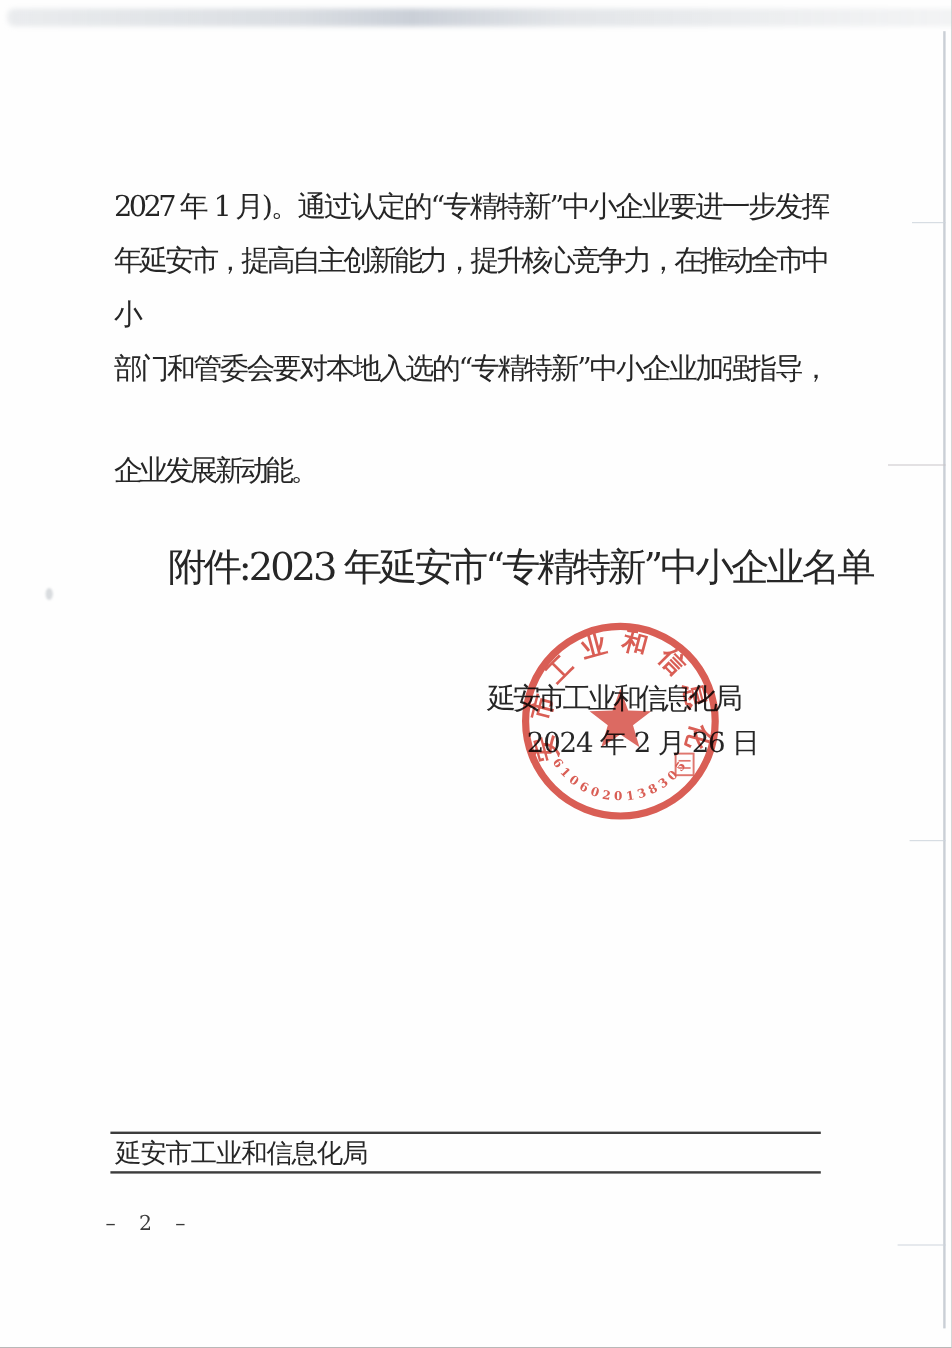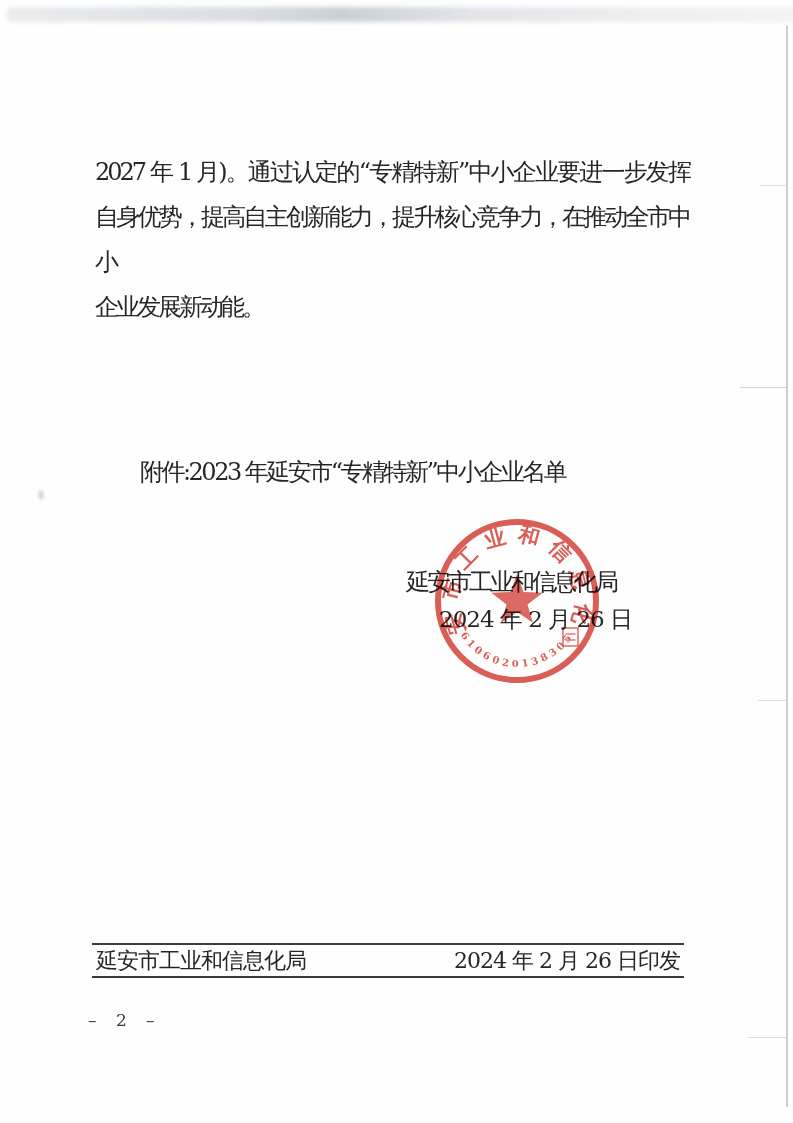--- a/index.html
+++ b/index.html
@@ -32,24 +32,24 @@
   }
   .tick{position:absolute;height:1px;background:rgba(205,212,220,.8);}
   .smudge{position:absolute;left:38px;top:490px;width:6px;height:10px;
     background:rgba(180,186,192,.5);border-radius:50%;filter:blur(1px);}
   
   .body-text{
     position:absolute;left:95px;top:150px;width:594px;
     font-size:24px;line-height:45px;letter-spacing:-3px;
   }
   .bodyline{text-align:justify;text-align-last:justify;}
-  .bodyline.last{text-align-last:left;}
+  .bodyline.last{text-align-last:left;margin-top:40px;}
   .attachment{
     position:absolute;left:140px;top:450px;width:600px;
-    font-size:24px;line-height:45px;letter-spacing:-2.5px;
+    font-size:32px;line-height:45px;letter-spacing:-2.5px;
   }
   
   .sig-org{
     position:absolute;left:406px;top:566px;
     font-size:24px;letter-spacing:-3px;white-space:nowrap;
   }
   .sig-date{
     position:absolute;left:439px;top:604px;
     font-size:23px;letter-spacing:-1px;white-space:nowrap;
   }
@@ -82,21 +82,22 @@
   <div class="scan-band"></div>
   <div class="scan-vline"></div>
   <div class="tick" style="left:760px;top:185px;width:28px;"></div>
   <div class="tick" style="left:740px;top:387px;width:48px;background:rgba(200,195,200,.8);"></div>
   <div class="tick" style="left:758px;top:700px;width:30px;"></div>
   <div class="tick" style="left:748px;top:1037px;width:40px;"></div>
   <div class="smudge"></div>
 
   <div class="body-text">
     <div class="bodyline">2027 年 1 月)。通过认定的“专精特新”中小企业要进一步发挥</div>
-    <div class="bodyline">自身优势，提高自主创新能力，提升核心竞争力，在推动全市中小</div>
+    <div class="bodyline">年延安市，提高自主创新能力，提升核心竞争力，在推动全市中小</div>
+    <div class="bodyline">部门和管委会要对本地入选的“专精特新”中小企业加强指导，</div>
     <div class="bodyline last">企业发展新动能。</div>
   </div>
 
   <div class="attachment">附件:2023 年延安市“专精特新”中小企业名单</div>
 
   <div class="sig-org">延安市工业和信息化局</div>
   <div class="sig-date">2024 年 2 月 26 日</div>
 
   <svg class="seal" viewBox="0 0 200 200">
     <defs>
@@ -113,18 +114,17 @@
     </text>
     <g opacity="0.85">
       <rect x="146" y="127" width="15" height="18" fill="none" stroke-width="1.6" stroke="#d5473d"></rect>
       <line x1="148.5" y1="133" x2="158.5" y2="133" stroke-width="1.4" stroke="#d5473d"></line>
       <line x1="148.5" y1="139" x2="158.5" y2="139" stroke-width="1.4" stroke="#d5473d"></line>
     </g>
   </svg>
 
   <div class="footer">
     <span>延安市工业和信息化局</span>
-    <span>2024 年 2 月 26 日印发</span>
   </div>
 
   <div class="page-number">– 2 –</div>
 
 </div>
 
 </body></html>

